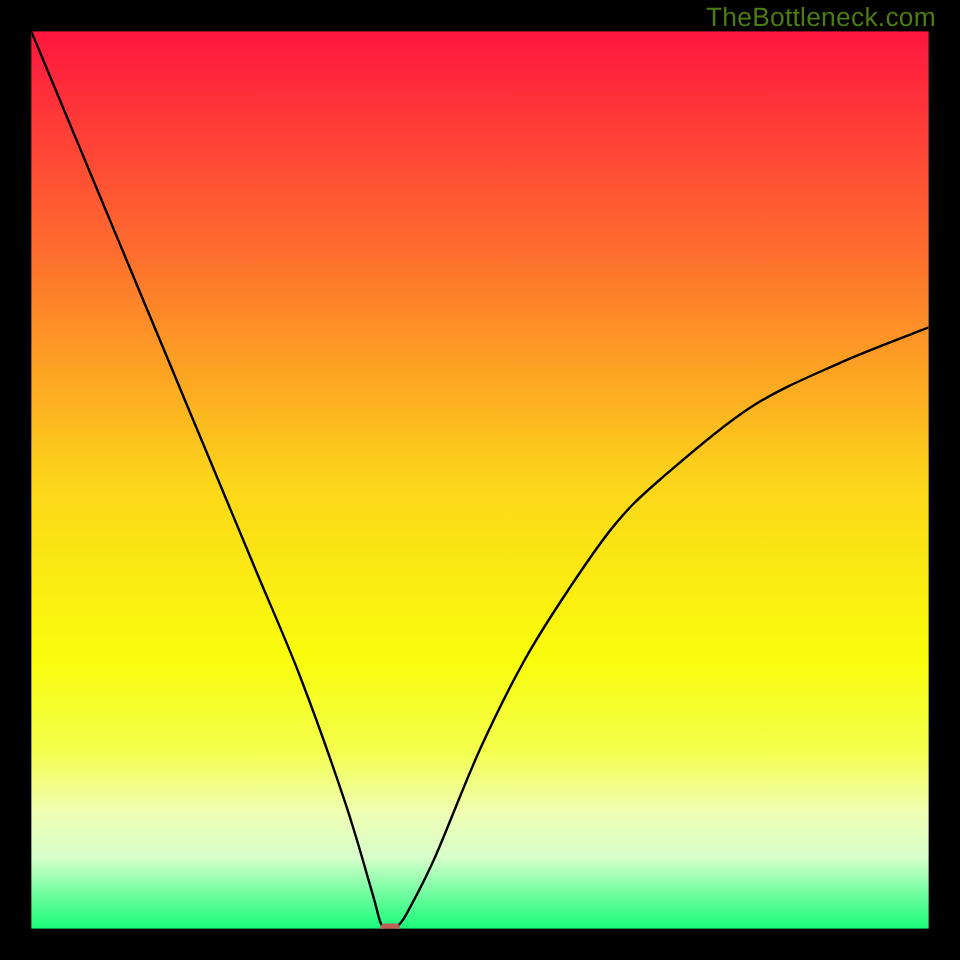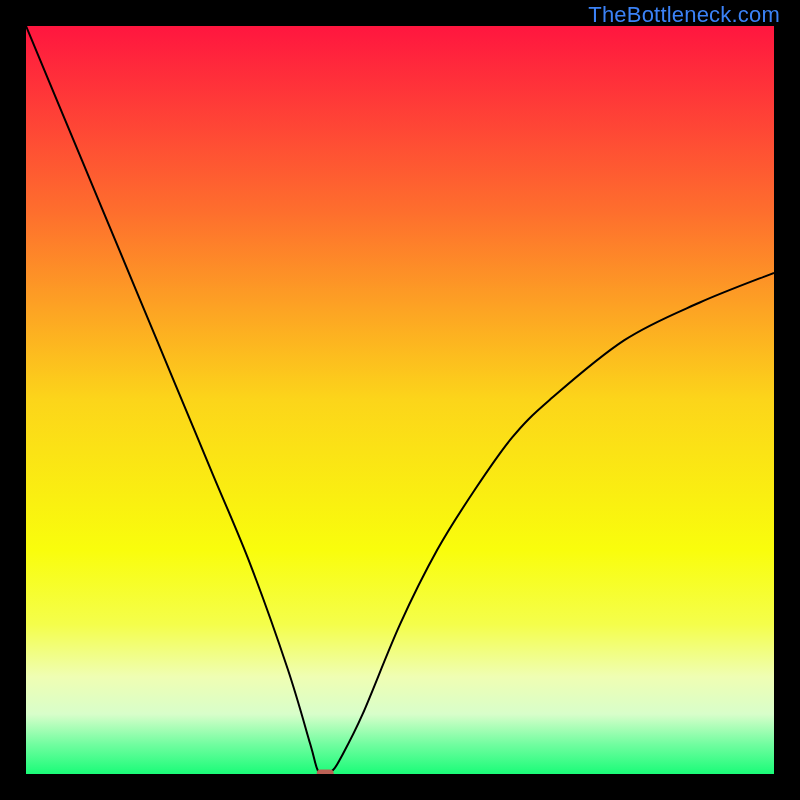--- a/index.html
+++ b/index.html
@@ -14,21 +14,21 @@
   .frame {
     position: relative;
     width: 800px;
     height: 800px;
     background: #000;
   }
   .watermark {
     position: absolute;
     top: 2px;
     right: 20px;
-    color: #3b82f6;
+    color: #4d7c0f;
     font-size: 22px;
     font-weight: 500;
     letter-spacing: 0.2px;
     z-index: 10;
   }
   .plot-area {
     position: absolute;
     left: 26px;
     top: 26px;
     width: 748px;

